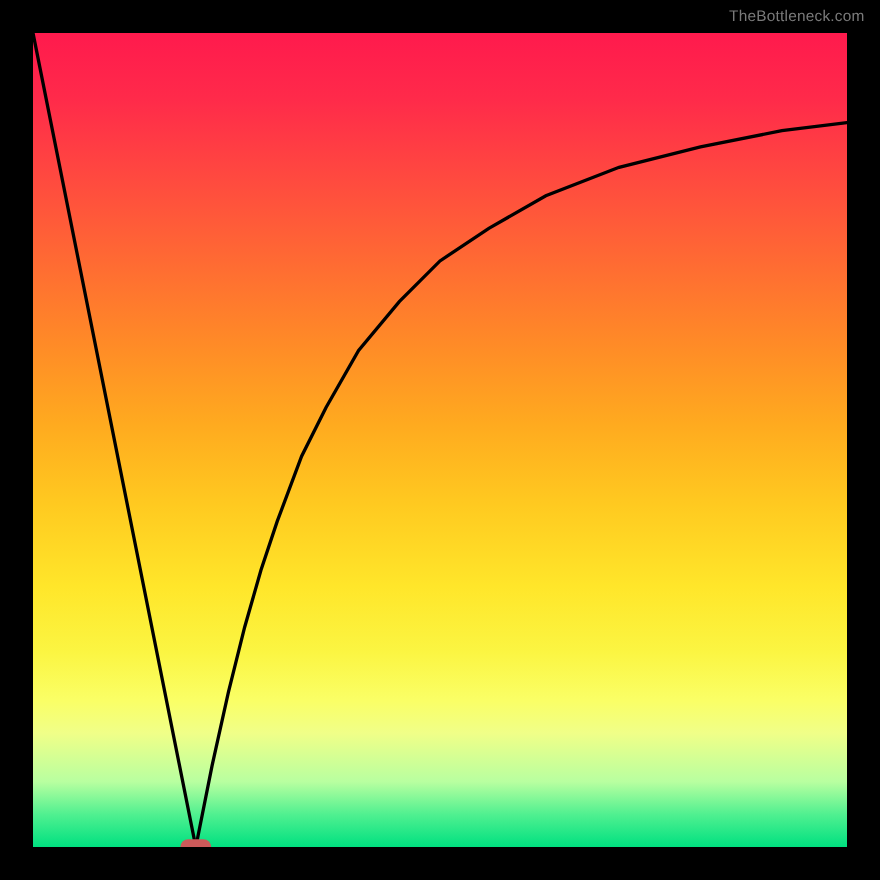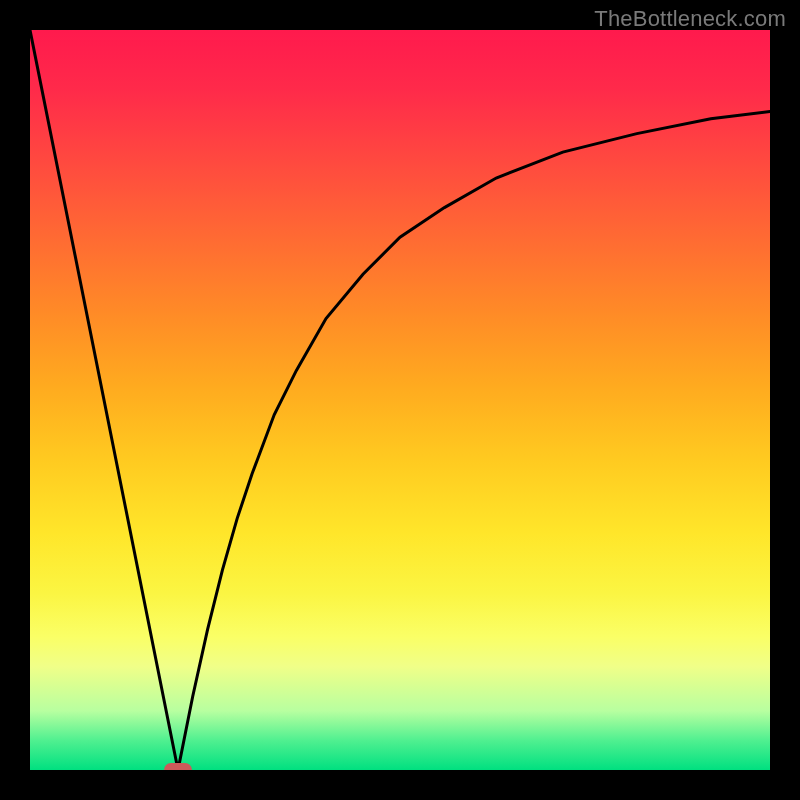--- a/index.html
+++ b/index.html
@@ -38,21 +38,21 @@
       #b8ffa0 92%,
       #50f090 96%,
       #00e080 100%
     );
   }
   .watermark {
     position: absolute;
     top: 6px;
     right: 14px;
     color: #7a7a7a;
-    font-size: 22px;
+    font-size: 14px;
     font-weight: 500;
     letter-spacing: 0.2px;
     user-select: none;
   }
   svg.curve {
     position: absolute;
     inset: 0;
   }
   .marker {
     position: absolute;

